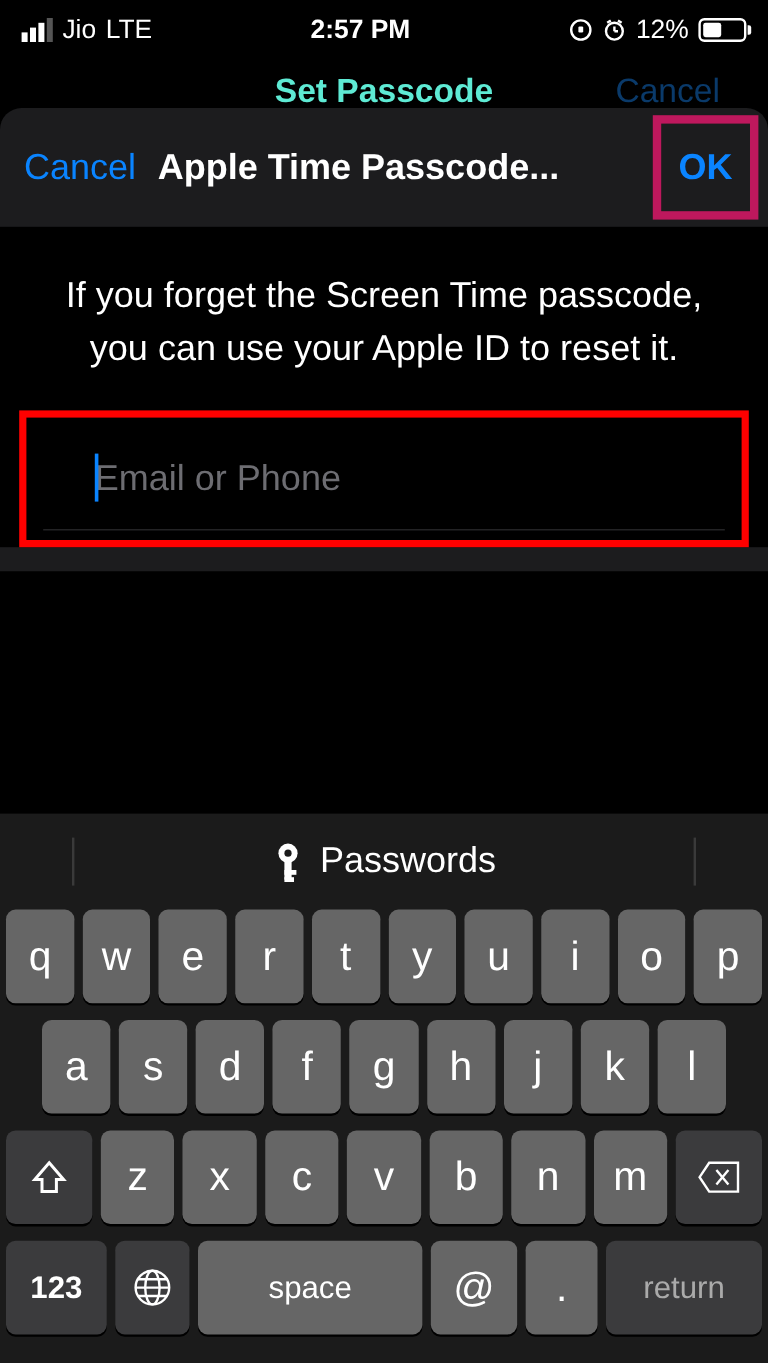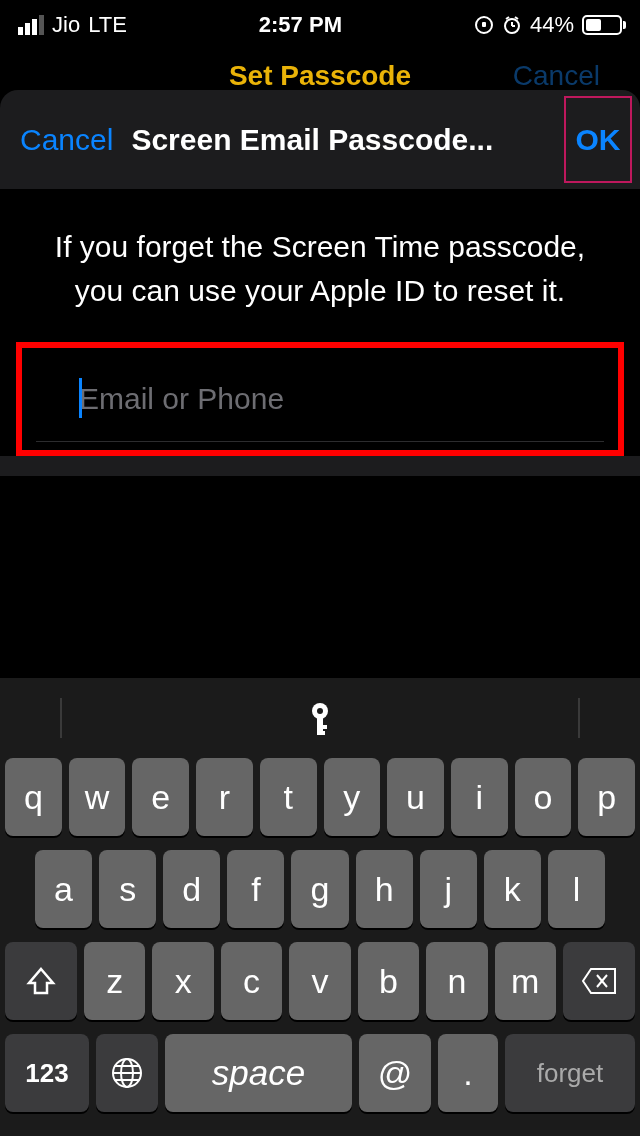--- a/index.html
+++ b/index.html
@@ -85,21 +85,21 @@
       top: 60px;
       left: 0;
       right: 0;
       display: flex;
       justify-content: space-between;
       padding: 0 40px;
       color: #2a2a2a;
       font-size: 28px;
     }
     .underlay-title {
-      color: #eab308;
+      color: #5eead4;
       font-weight: 600;
       position: absolute;
       left: 50%;
       transform: translateX(-50%);
     }
     .underlay-cancel {
       color: #0a3a6a;
       margin-left: auto;
     }
     
@@ -130,22 +130,22 @@
       margin-left: 18px;
       white-space: nowrap;
       overflow: hidden;
       flex: 1;
     }
     .modal-ok-wrap {
       position: absolute;
       right: 8px;
       top: 6px;
       bottom: 6px;
-      width: 68px;
-      border: 2px solid #be185d;
+      width: 88px;
+      border: 7px solid #be185d;
       display: flex;
       align-items: center;
       justify-content: center;
     }
     .modal-ok {
       color: #0a84ff;
       font-weight: 600;
       font-size: 30px;
     }
     .modal-body {
@@ -258,22 +258,21 @@
     .row4 .key-123 {
       flex: 0 0 84px;
       font-size: 26px;
       font-weight: bold;
     }
     .row4 .key-globe {
       flex: 0 0 62px;
     }
     .row4 .key-space {
       flex: 1;
-      font-size: 35px;
-      font-style: italic;
+      font-size: 26px;
     }
     .row4 .key-at {
       flex: 0 0 72px;
     }
     .row4 .key-dot {
       flex: 0 0 60px;
     }
     .row4 .key-return {
       flex: 0 0 130px;
       font-size: 26px;
@@ -301,36 +300,36 @@
         <circle cx="10" cy="10" r="8" fill="none" stroke="#fff" stroke-width="2"></circle>
         <rect x="8" y="7" width="4" height="5" fill="#fff" rx="1"></rect>
       </svg>
     <svg width="20" height="20" viewBox="0 0 20 20">
         <circle cx="10" cy="11" r="7" fill="none" stroke="#fff" stroke-width="2"></circle>
         <line x1="10" y1="11" x2="10" y2="7" stroke="#fff" stroke-width="2"></line>
         <line x1="10" y1="11" x2="13" y2="11" stroke="#fff" stroke-width="2"></line>
         <line x1="4" y1="4" x2="7" y2="2" stroke="#fff" stroke-width="2"></line>
         <line x1="16" y1="4" x2="13" y2="2" stroke="#fff" stroke-width="2"></line>
       </svg>
-    <span>44%</span>
+    <span>12%</span>
     <div class="battery">
         <div class="battery-fill"></div>
       </div>
   </div>
 </div>
 
 <div class="underlay-header">
   <span class="underlay-title">Set Passcode</span>
   <span class="underlay-cancel">Cancel</span>
 </div>
 
 <div class="modal">
   <div class="modal-header">
     <span class="modal-cancel">Cancel</span>
-    <span class="modal-title">Screen Email Passcode...</span>
+    <span class="modal-title">Apple Time Passcode...</span>
     <div class="modal-ok-wrap">
       <span class="modal-ok">OK</span>
     </div>
   </div>
   <div class="modal-body">
     <div class="info-text">If you forget the Screen Time passcode, you can use your Apple ID to reset it.</div>
     <div class="inputs-wrap">
       <div class="input-row input-cursor">
         <input class="input-field" placeholder="Email or Phone" style="">
       </div>
@@ -341,20 +340,21 @@
 
 <div class="keyboard">
   <div class="kb-suggest">
     <svg width="26" height="34" viewBox="0 0 26 34">
         <circle cx="13" cy="10" r="8" fill="#fff"></circle>
         <circle cx="13" cy="10" r="3" fill="#1b1b1b"></circle>
         <rect x="10" y="16" width="6" height="16" fill="#fff"></rect>
         <rect x="10" y="24" width="10" height="4" fill="#fff"></rect>
         <rect x="10" y="30" width="8" height="4" fill="#fff"></rect>
       </svg>
+    <span>Passwords</span>
   </div>
   <div class="kb-row">
     <div class="key">q</div>
     <div class="key">w</div>
     <div class="key">e</div>
     <div class="key">r</div>
     <div class="key">t</div>
     <div class="key">y</div>
     <div class="key">u</div>
     <div class="key">i</div>
@@ -400,15 +400,15 @@
           <circle cx="17" cy="17" r="14" fill="none" stroke="#fff" stroke-width="2"></circle>
           <ellipse cx="17" cy="17" rx="6" ry="14" fill="none" stroke="#fff" stroke-width="2"></ellipse>
           <line x1="3" y1="17" x2="31" y2="17" stroke="#fff" stroke-width="2"></line>
           <line x1="5" y1="10" x2="29" y2="10" stroke="#fff" stroke-width="2"></line>
           <line x1="5" y1="24" x2="29" y2="24" stroke="#fff" stroke-width="2"></line>
         </svg>
     </div>
     <div class="key key-space">space</div>
     <div class="key key-at">@</div>
     <div class="key key-dot">.</div>
-    <div class="key key-special key-return">forget</div>
+    <div class="key key-special key-return">return</div>
   </div>
 </div>
 
 </body></html>

